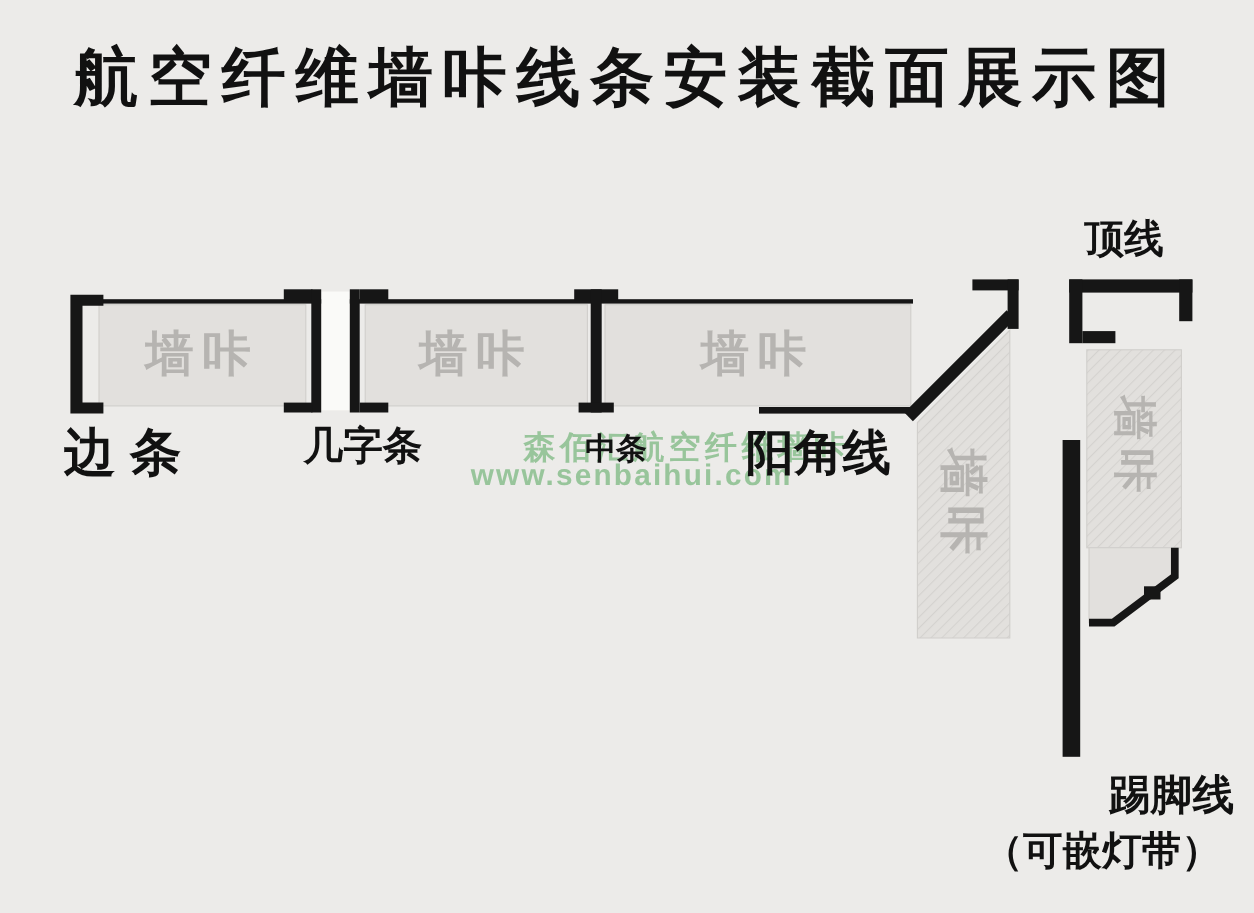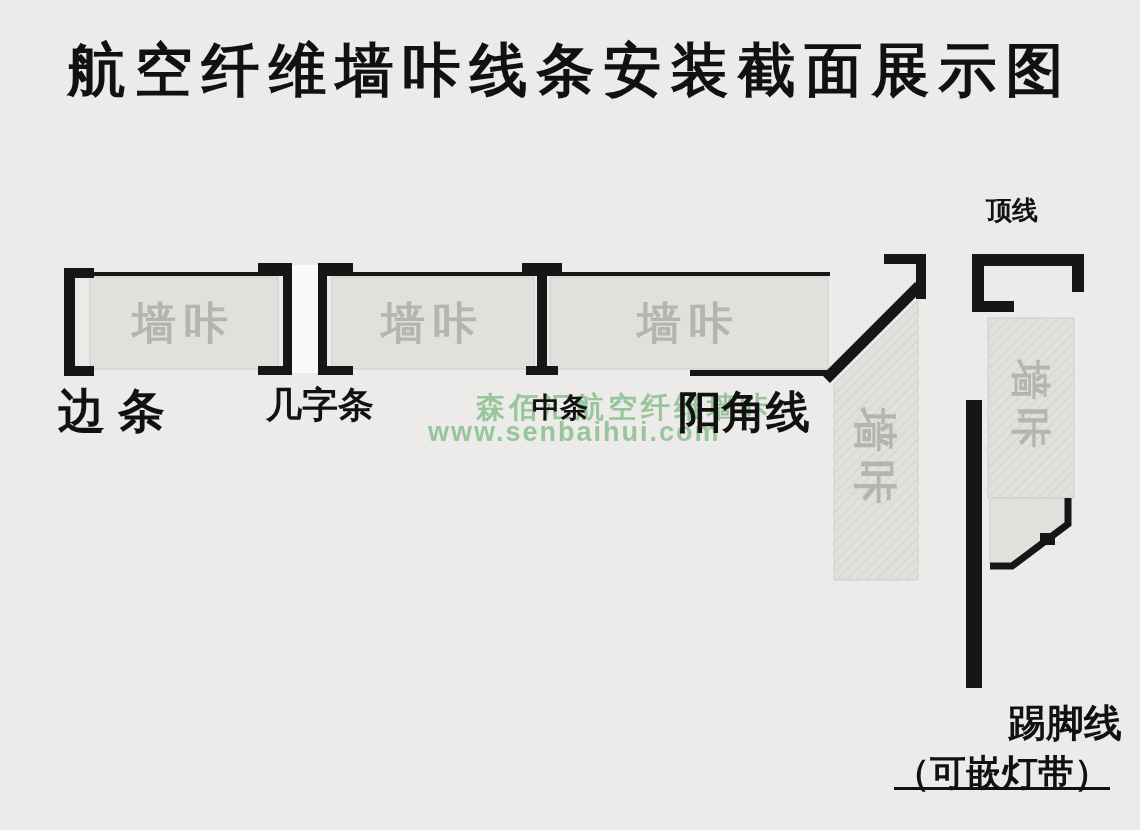--- a/index.html
+++ b/index.html
@@ -104,20 +104,20 @@
     <text class="panel-word" x="433" y="322" text-anchor="middle" dominant-baseline="central">墙咔</text>
     <text class="panel-word" x="689" y="322" text-anchor="middle" dominant-baseline="central">墙咔</text>
     <text class="panel-word" x="875" y="460" text-anchor="middle" dominant-baseline="central" transform="rotate(90 875 460)">墙咔</text>
     <text class="panel-word" x="1031" y="408" text-anchor="middle" dominant-baseline="central" transform="rotate(90 1031 408)" style="font-size:40px;">墙咔</text>
   </svg>
 
   <div class="wm" style="left:428px; top:392px; font-size:29px; letter-spacing:4px;margin-left:48px;">森佰汇航空纤维墙咔</div>
   <div class="wm" style="left:428px; top:418px; font-size:27px; letter-spacing:2px;">www.senbaihui.com</div>
 
   <div class="lbl" style="left:58px;  top:384px; font-size:47px;">边 条</div>
-  <div class="lbl" style="left:266px; top:384px; font-size:36px;">几字条</div>
+  <div class="lbl" style="left:276px; top:384px; font-size:36px;">几字条</div>
   <div class="lbl" style="left:532px; top:392px; font-size:28px;">中条</div>
   <div class="lbl" style="left:678px; top:387px; font-size:44px;">阳角线</div>
-  <div class="lbl" style="left:986px; top:196px; font-size:26px;">顶线</div>
+  <div class="lbl" style="left:986px; top:196px; font-size:36px;">顶线</div>
   <div class="lbl" style="left:1008px; top:702px; font-size:38px;">踢脚线</div>
-  <div class="lbl" style="left:894px; top:752px; font-size:36px;text-decoration:underline;">（可嵌灯带）</div>
+  <div class="lbl" style="left:894px; top:752px; font-size:36px;">（可嵌灯带）</div>
 
 </div>
 
 </body></html>

